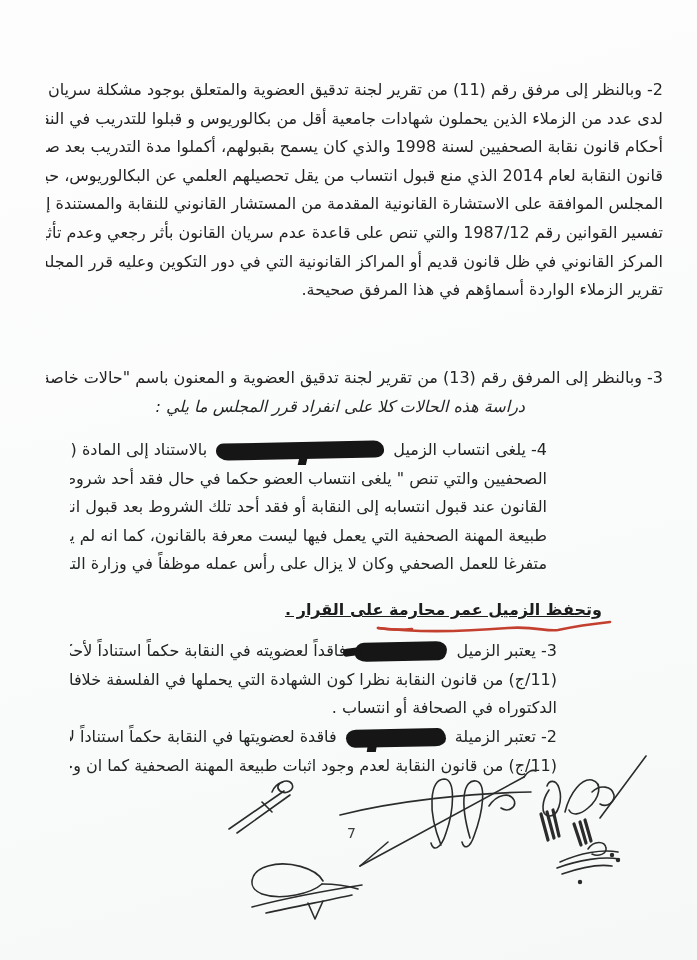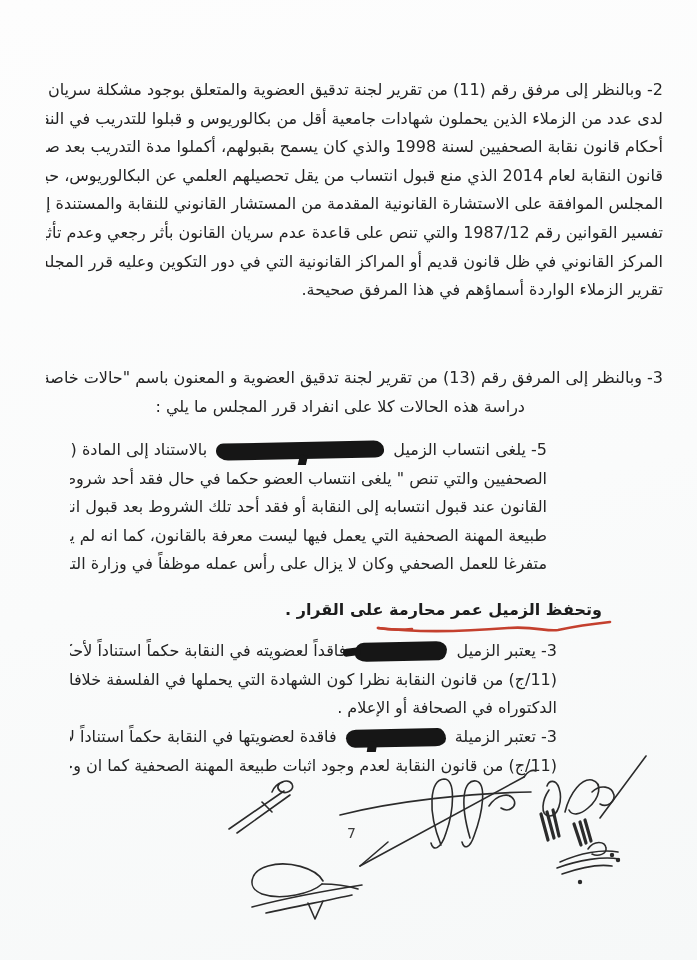--- a/index.html
+++ b/index.html
@@ -14,27 +14,27 @@
   .line{
     height:28.6px;line-height:28.6px;white-space:nowrap;overflow:hidden;
     text-align:justify;text-align-last:justify;
   }
   .b-p2{top:76px;right:34px;width:617px;}
   .b-p3{top:364px;right:34px;width:617px;}
   .b-i1{top:436px;right:150px;width:477px;}
   .b-i2{top:637px;right:140px;width:487px;}
   .b-i3{top:723px;right:140px;width:487px;}
   .b-p2 .line:last-child{text-align-last:right;}
-  .b-p3 .line:last-child{text-align-last:right;padding-right:138px;}
+  .b-p3 .line:last-child{text-align-last:right;padding-right:138px;font-style:italic;}
   .b-i1 .line:last-child{text-align-last:right;}
   .b-i2 .line:last-child{text-align-last:right;}
   
   .note{
     position:absolute;top:597px;right:95px;direction:rtl;
-    font-weight:700;font-size:16px;line-height:26px;color:#1d1d1d;
+    font-weight:700;font-size:16px;line-height:26px;color:#1d1d1d;text-decoration:underline;
   }
   .pageno{position:absolute;top:825px;left:347px;font-size:14px;color:#3c3c3c;}
   
   .redact{
     display:inline-block;background:#161616;height:17px;vertical-align:middle;
     margin:0 4px;position:relative;transform:rotate(-1.2deg);
   }
   .redact.r1{width:168px;border-radius:9px 13px 11px 15px/9px 11px 8px 12px;}
   .redact.r1::after{content:'';position:absolute;right:78px;top:13px;width:8px;height:16px;
     background:#161616;transform:rotate(14deg);border-radius:2px;}
@@ -61,37 +61,37 @@
       <div class="line">المركز القانوني في ظل قانون قديم أو المراكز القانونية التي في دور التكوين وعليه قرر المجلس اعتبار</div>
       <div class="line">تقرير الزملاء الواردة أسماؤهم في هذا المرفق صحيحة.</div>
     </div>
 
   <div class="block b-p3">
       <div class="line">3- وبالنظر إلى المرفق رقم (13) من تقرير لجنة تدقيق العضوية و المعنون باسم "حالات خاصة" و بعد</div>
       <div class="line">دراسة هذه الحالات كلا على انفراد قرر المجلس ما يلي :</div>
     </div>
 
   <div class="block b-i1">
-      <div class="line"><span>5- يلغى انتساب الزميل </span><span class="redact r1"></span><span> بالاستناد إلى المادة (11/ج) من قانون نقابة</span></div>
+      <div class="line"><span>4- يلغى انتساب الزميل </span><span class="redact r1"></span><span> بالاستناد إلى المادة (11/ج) من قانون نقابة</span></div>
       <div class="line">الصحفيين والتي تنص " يلغى انتساب العضو حكما في حال فقد أحد شروط العضوية المنصوص عليها في</div>
       <div class="line">القانون عند قبول انتسابه إلى النقابة أو فقد أحد تلك الشروط بعد قبول انتسابه ..... " ، حيث تبين أن</div>
       <div class="line">طبيعة المهنة الصحفية التي يعمل فيها ليست معرفة بالقانون، كما انه لم يكن عند قبول انتسابه للنقابة</div>
       <div class="line">متفرغا للعمل الصحفي وكان لا يزال على رأس عمله موظفاً في وزارة التربية و التعليم .</div>
     </div>
 
   <div class="note">وتحفظ الزميل عمر محارمة على القرار .</div>
 
   <div class="block b-i2">
       <div class="line"><span>3- يعتبر الزميل </span><span class="redact r2"></span><span> فاقداً لعضويته في النقابة حكماً استناداً لأحكام المادة</span></div>
       <div class="line">(11/ج) من قانون النقابة نظرا كون الشهادة التي يحملها في الفلسفة خلافا للقانون الذي يتطلب أن تكون</div>
-      <div class="line">الدكتوراه في الصحافة أو الإعلام .</div>
+      <div class="line">الدكتوراه في الصحافة أو انتساب .</div>
     </div>
 
   <div class="block b-i3">
-      <div class="line"><span>3- تعتبر الزميلة </span><span class="redact r3"></span><span> فاقدة لعضويتها في النقابة حكماً استناداً لأحكام المادة</span></div>
+      <div class="line"><span>2- تعتبر الزميلة </span><span class="redact r3"></span><span> فاقدة لعضويتها في النقابة حكماً استناداً لأحكام المادة</span></div>
       <div class="line">(11/ج) من قانون النقابة لعدم وجود اثبات طبيعة المهنة الصحفية كما ان وجود كتاب جريدة الانباط</div>
     </div>
 
   <div class="pageno">7</div>
 
   <svg class="ink" width="697" height="960" viewBox="0 0 697 960">
 
     <g stroke="#c4402e" stroke-width="2.6" fill="none" stroke-linecap="round">
       <path d="M378,628 C420,633 470,631 508,628 C535,626 547,632 558,630 C572,627 582,625 610,622"></path>
       <path d="M378,628 C390,630 400,630 412,629"></path>

